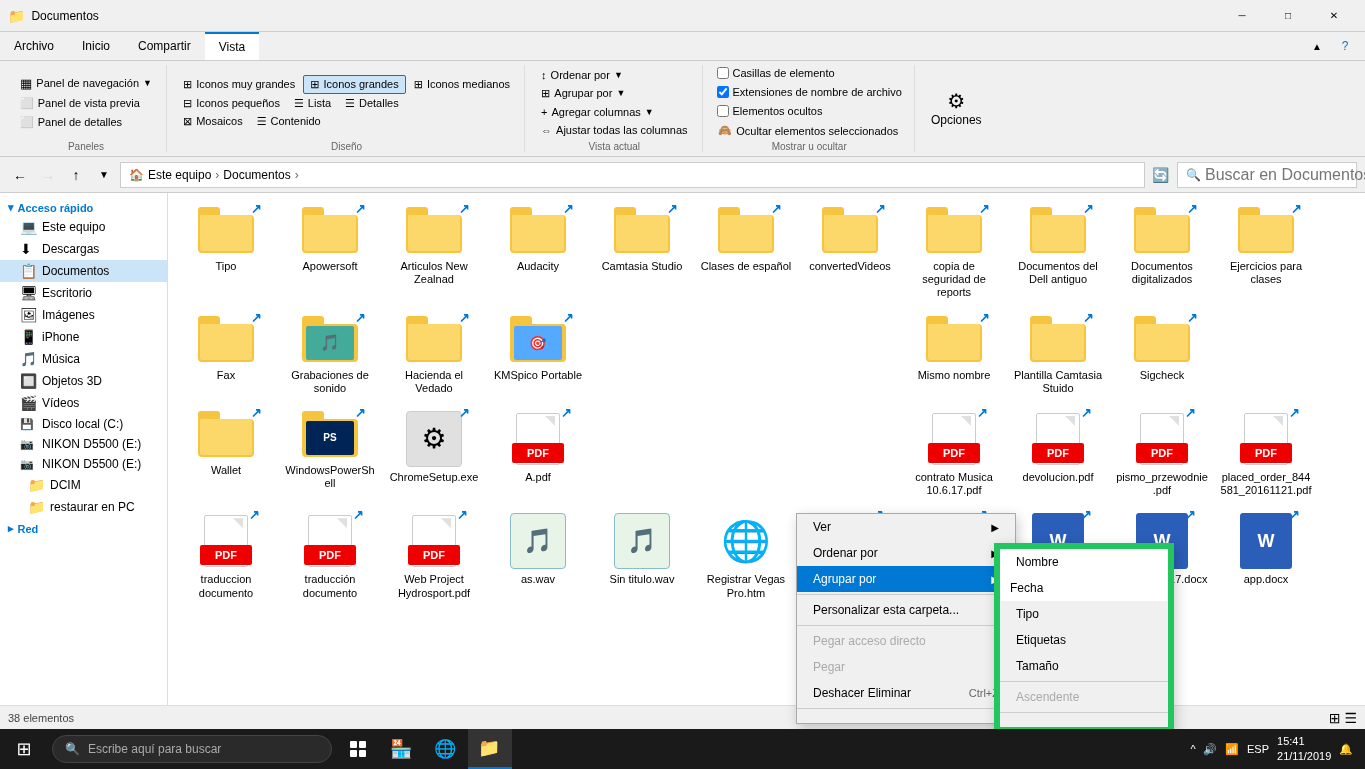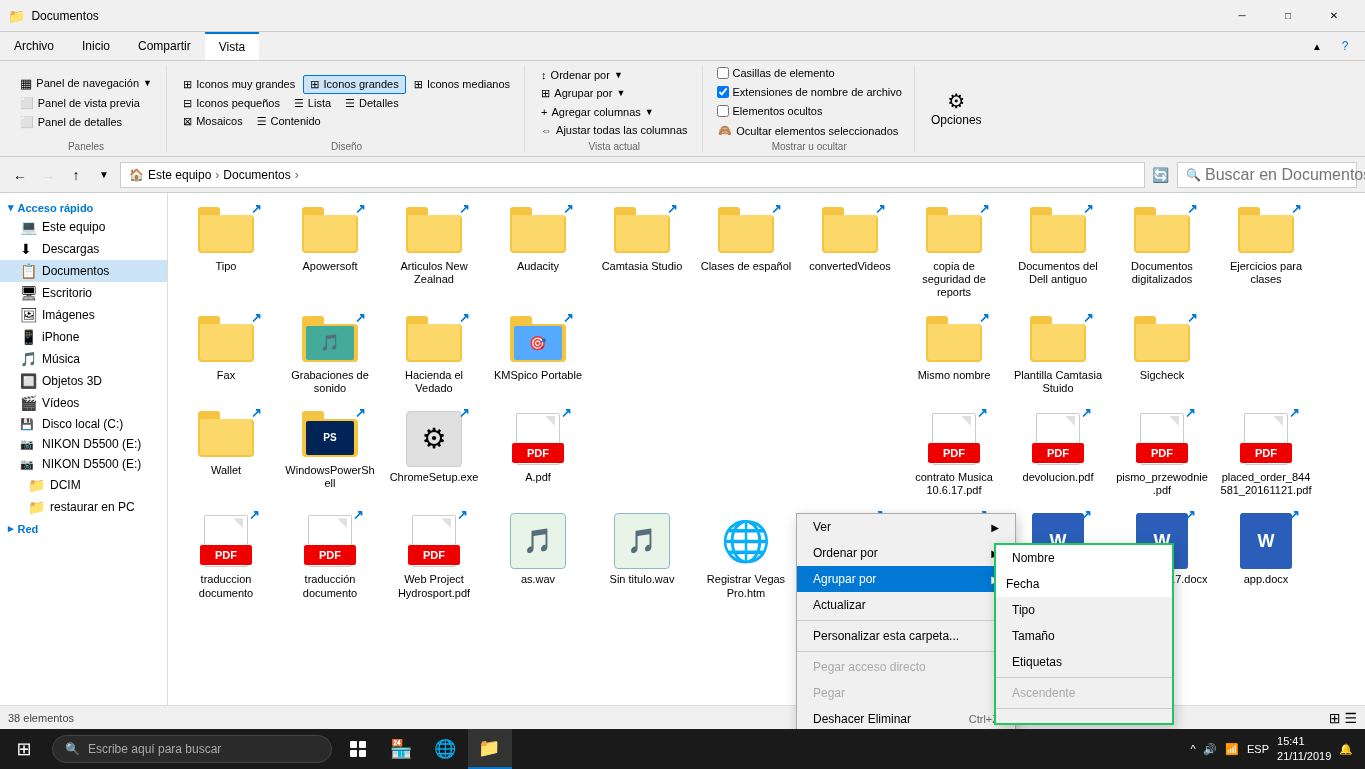--- a/index.html
+++ b/index.html
@@ -867,23 +867,20 @@
         <span class="arrow">▶</span>
       </div>
       <div class="cm-item">
         <span>Ordenar por</span>
         <span class="arrow">▶</span>
       </div>
       <div class="cm-item" style="background:#0078d4; color:#fff;">
         <span>Agrupar por</span>
         <span class="arrow">▶</span>
       </div>
-      <div class="cm-item">
-        <span>Actualizar</span>
-      </div>
       <div class="cm-separator"></div>
       <div class="cm-item">
         <span>Personalizar esta carpeta...</span>
       </div>
       <div class="cm-separator"></div>
       <div class="cm-item cm-disabled">
         <span>Pegar acceso directo</span>
       </div>
       <div class="cm-item cm-disabled">
         <span>Pegar</span>
@@ -893,35 +890,35 @@
         <span class="cm-shortcut">Ctrl+Z</span>
       </div>
       <div class="cm-separator"></div>
       <div class="cm-item">
         
         
       </div>
 
     </div>
 
-    <div class="submenu" style="position:absolute; left:826px; top:350px; border: 2px solid #22c55e;">
+    <div class="submenu" style="position:absolute; left:826px; top:350px; border: 6px solid #22c55e;">
       <div class="sub-item" style="background:#fff; font-weight:500;">
         <span>Nombre</span>
       </div>
       <div class="sub-item" style="background:#fff; font-weight:500;padding-left:10px;">
         <span>Fecha</span>
       </div>
       <div class="sub-item">
         <span>Tipo</span>
       </div>
       <div class="sub-item">
+        <span>Etiquetas</span>
+      </div>
+      <div class="sub-item">
         <span>Tamaño</span>
-      </div>
-      <div class="sub-item">
-        <span>Etiquetas</span>
       </div>
       <div class="cm-separator"></div>
       <div class="sub-item cm-disabled" style="color:#aaa;">
         <span>Ascendente</span>
       </div>
       <div class="cm-separator"></div>
       <div class="sub-item">
         
       </div>
     </div>

